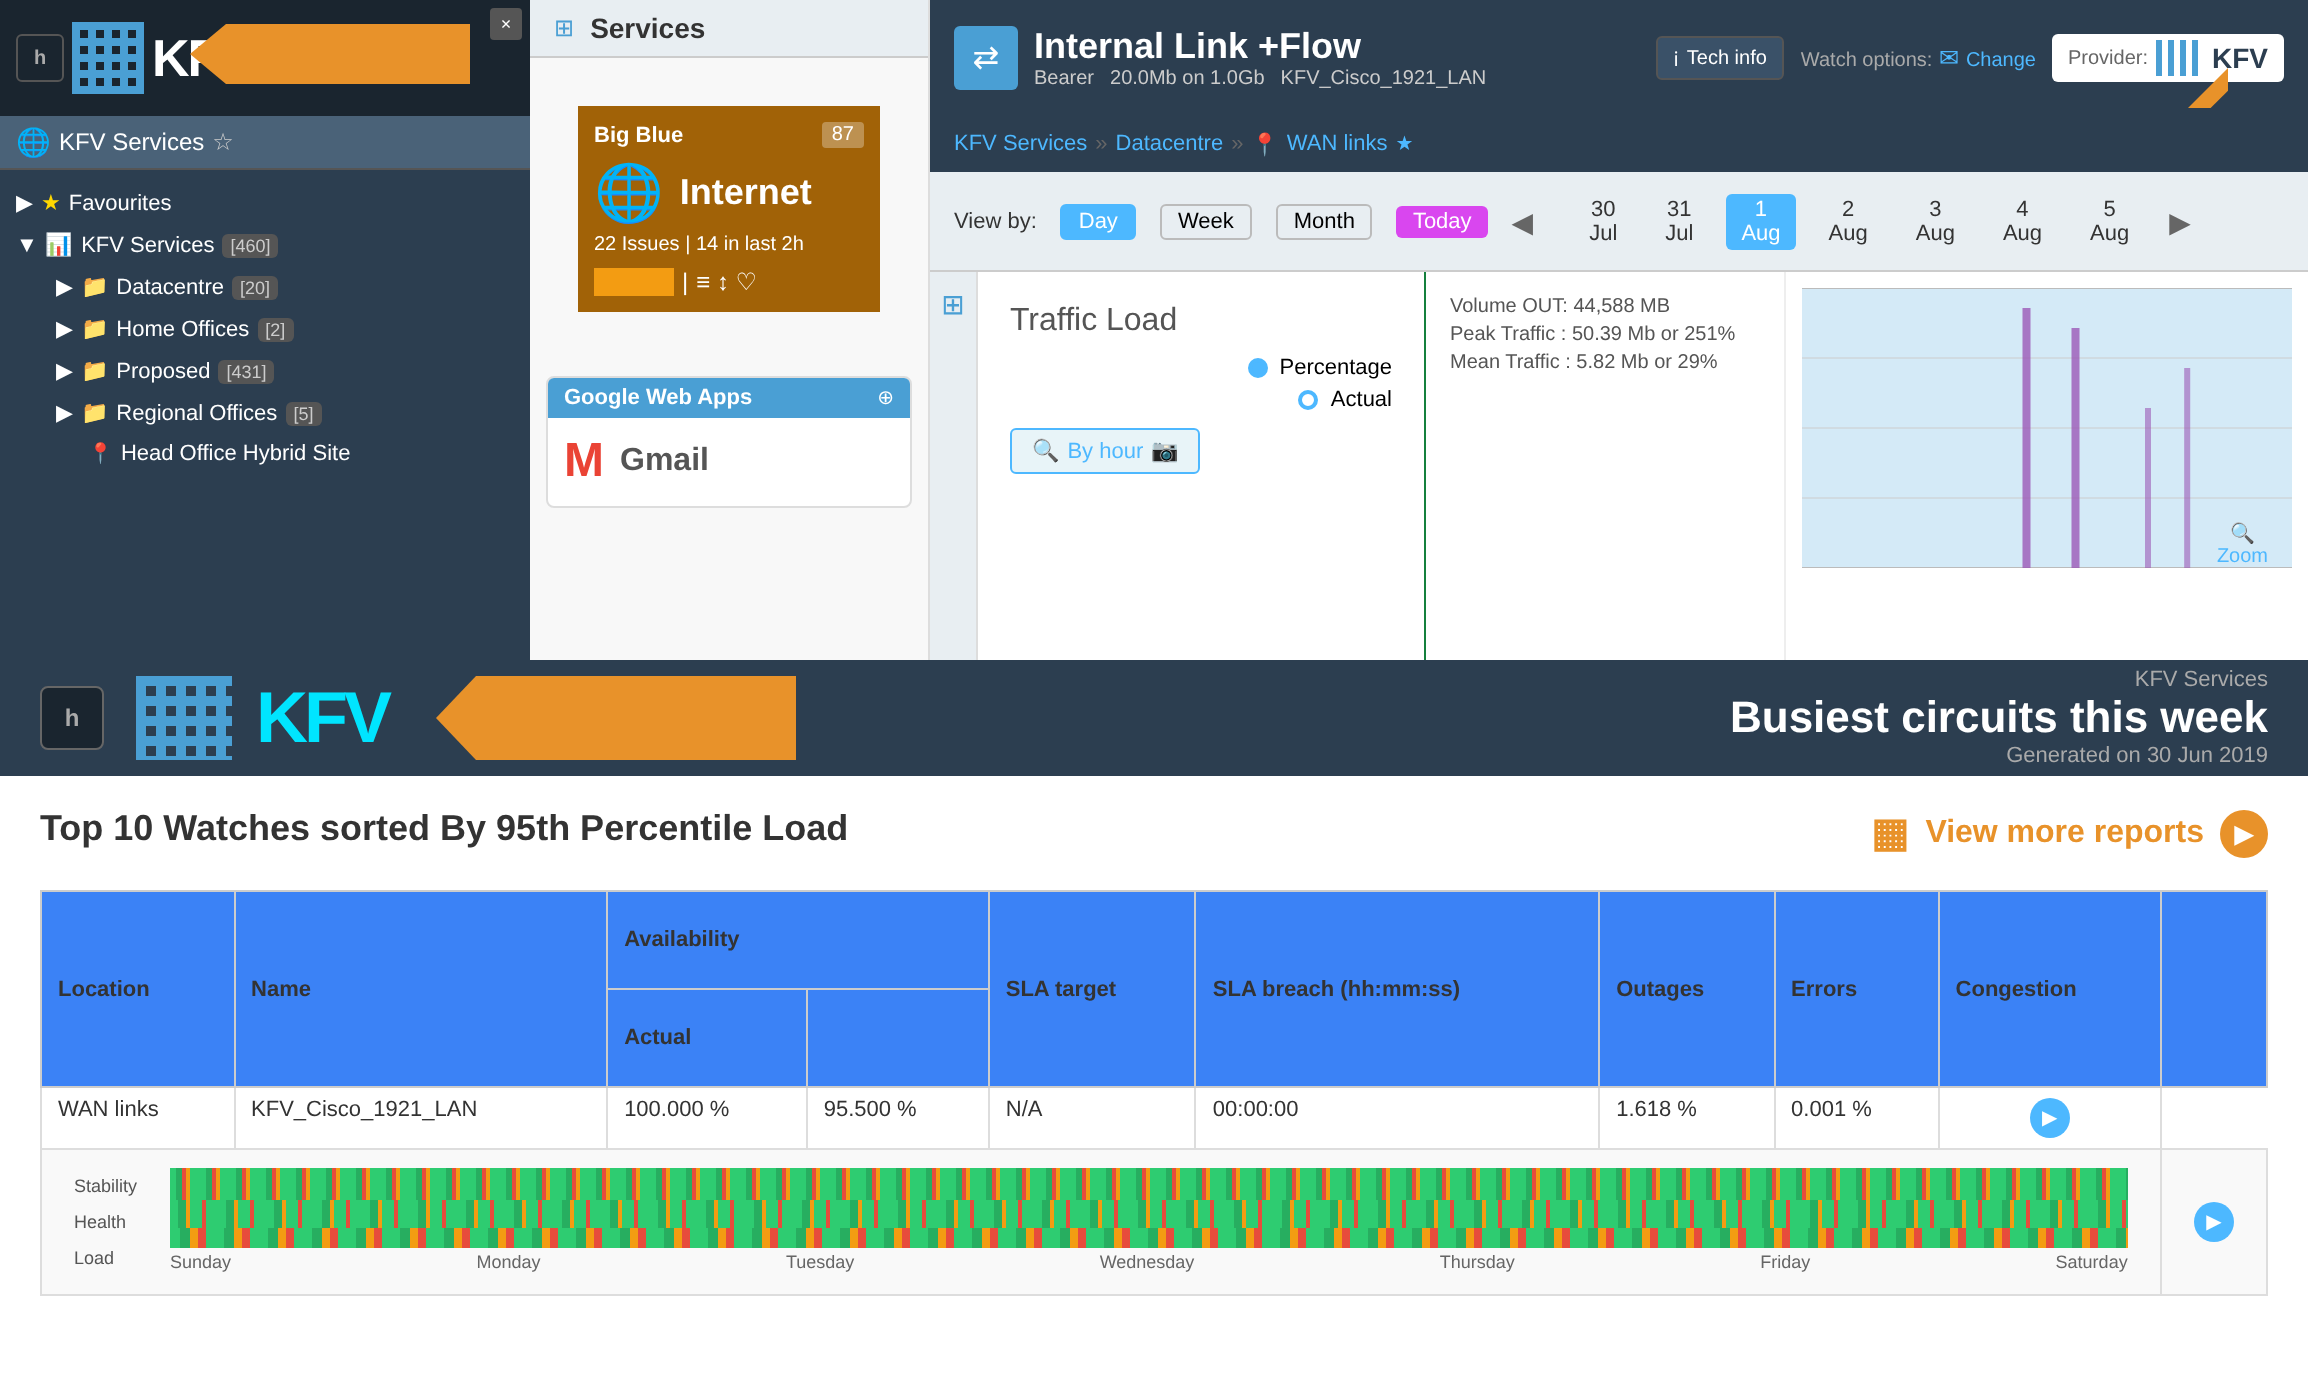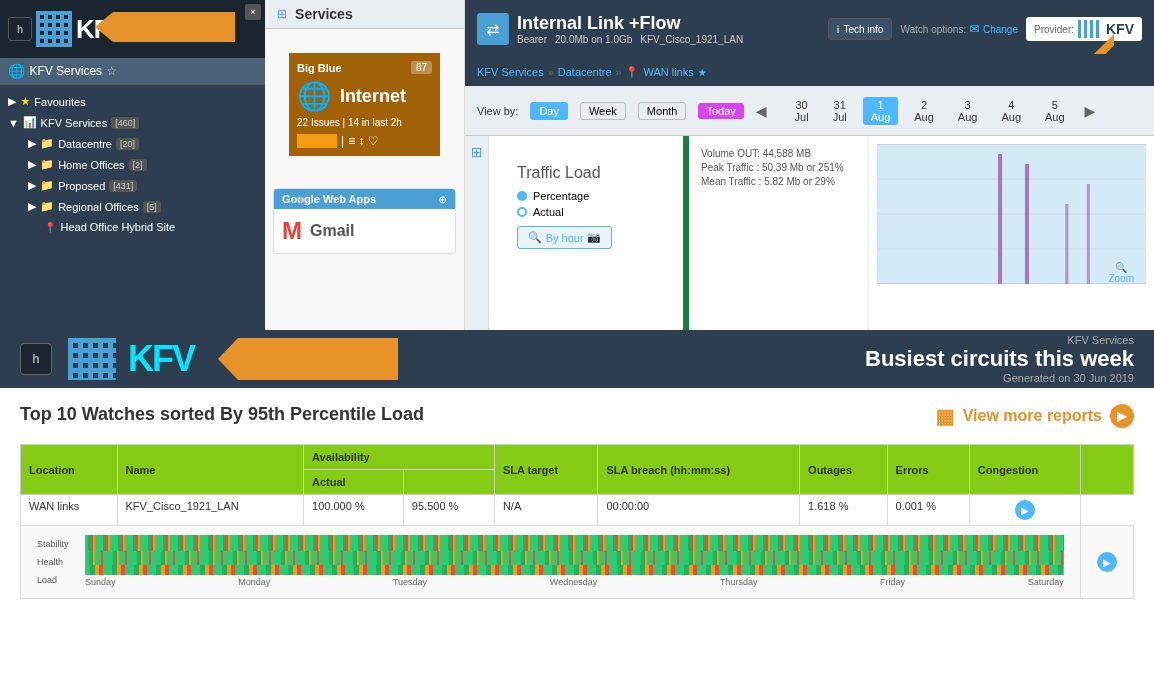--- a/index.html
+++ b/index.html
@@ -169,26 +169,26 @@
     .date-col { text-align: center; font-size: 11px; color: #333; padding: 0 8px; }
     .date-col.active { background: #4db8ff; color: #fff; border-radius: 3px; padding: 2px 8px; }
     .nav-arrow { background: none; border: none; cursor: pointer; font-size: 14px; color: #666; }
 
     .chart-area {
       flex: 1;
       display: flex;
       background: #fff;
     }
     .traffic-panel {
-      width: 200px;
-      padding: 28px;
-      border-right: 6px solid #15803d;
+      width: 224px;
+      padding: 16px;
+      border-right: 1px solid #15803d;
     }
     .traffic-title { font-size: 16px; color: #555; margin-bottom: 8px; }
-    .radio-group { display: flex; flex-direction: column; gap: 4px; margin-bottom: 8px; }
+    .radio-group { display: flex; flex-direction: column; gap: 4px; margin-bottom: 8px; align-items: flex-end; }
     .radio-item { display: flex; align-items: center; gap: 6px; font-size: 11px; }
     .radio-dot { width: 10px; height: 10px; border-radius: 50%; border: 2px solid #4db8ff; display: inline-block; }
     .radio-dot.filled { background: #4db8ff; }
     .by-hour-btn {
       background: #e8f4f8; border: 1px solid #4db8ff;
       padding: 4px 10px; font-size: 11px; border-radius: 3px; cursor: pointer;
       display: flex; align-items: center; gap: 4px; color: #4db8ff;
     }
 
     .chart-stats {
@@ -282,21 +282,21 @@
       background: #e8922a; color: #fff;
       display: flex; align-items: center; justify-content: center;
       font-size: 12px;
     }
 
     
     .data-table {
       width: 100%; border-collapse: collapse; font-size: 11px;
     }
     .data-table th {
-      background: #84cc16; padding: 6px 8px; text-align: left;
+      background: #3b82f6; padding: 18px 8px; text-align: left;
       border: 1px solid #ccc; font-size: 11px; font-weight: bold; color: #333;
     }
     .data-table td {
       padding: 5px 8px; border: 1px solid #ddd; color: #333;
       vertical-align: top;
     }
     .data-table tr:nth-child(even) td { background: #f9f9f9; }
     .availability-header { text-align: center; }
     .chart-cell {
       padding: 0;

